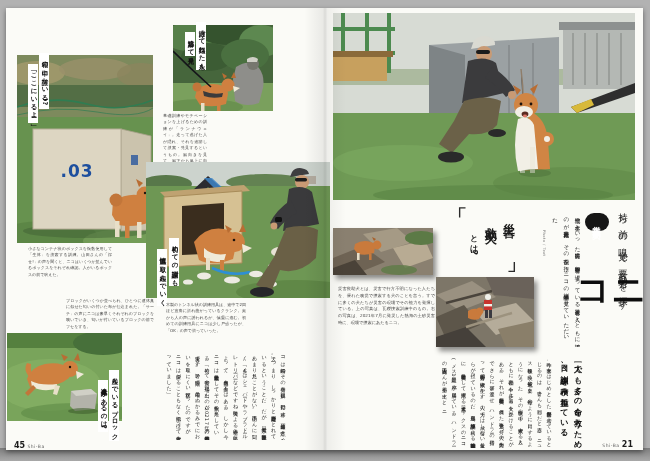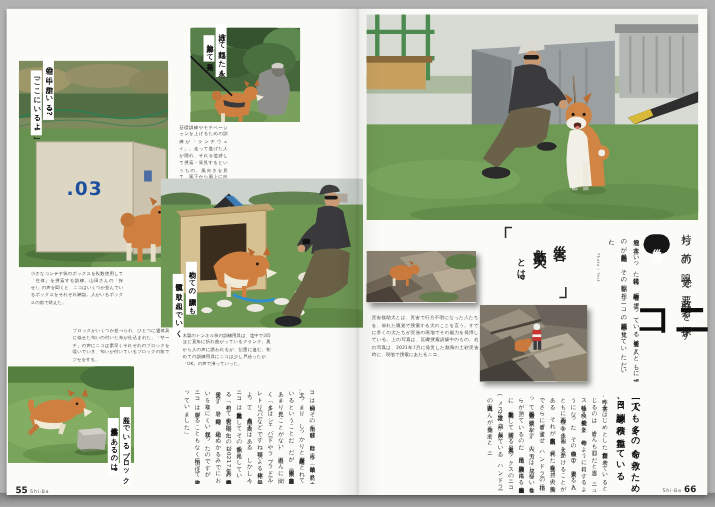--- a/index.html
+++ b/index.html
@@ -109,21 +109,21 @@
           <path d="M48,52 l-2,9 4,1 3,-9 z" fill="#e8dfc8"></path>
         </g>
       </svg>
     </div>
     <div class="tag" style="left:103px;top:362px;">並んでいるブロック</div>
     <div class="tag" style="left:92px;top:372px;">遺体臭があるのは?</div>
 
     <div class="art" style="right:356px;top:344px;width:160px;height:88px;">コは瞬時にその指示を理解し、行動に移す。第一印象は「黙々と働く犬」。つまり、しっかりと意思疎通がとれているということだ。だが、日本犬系の災害救助犬はあまり見たことがない。山田さんに聞く。「多くはシェパードやラブラドール・レトリーバーなどですね」犬種による体格や気質によって、当然向き不向きはある。しかし今、ニコは災害救助犬としてその役割を果たしている。「初めて災害の現場に出たのが2021年7月の熱海市伊豆山の土砂災害です。暑い時期で、足場のぬかるみでにおいを取りにくい状況だったのですが、ニコは嫌がることもなく指示に従って捜索を行っていました」</div>
 
     <div class="pn" style="left:8px;top:433px;">
-      <span class="num">55</span>
+      <span class="num">45</span>
       <span class="mag">Shi-Ba</span>
     </div>
 
     <div class="photo" style="left:167px;top:17px;width:100px;height:86px;">
       <svg viewBox="0 0 100 86" preserveAspectRatio="none">
         <rect width="100" height="62" fill="#46663c"></rect>
         <ellipse cx="16" cy="12" rx="26" ry="14" fill="#57804a"></ellipse>
         <ellipse cx="56" cy="8" rx="30" ry="12" fill="#35532e"></ellipse>
         <ellipse cx="88" cy="16" rx="22" ry="16" fill="#5d8850"></ellipse>
         <ellipse cx="34" cy="32" rx="26" ry="14" fill="#3c5c34"></ellipse>
@@ -327,18 +327,18 @@
     <div class="title-nico" style="left:569px;top:252px;height:80px;">ニコ</div>
     <div class="intro" style="right:60px;top:205px;width:36px;height:134px;">地震や水害といった災害時に、行方不明者や埋まっている被災者を人とともに捜すのが災害救助犬だ。その役割を担うニコの訓練風景を見せていただいた。</div>
     <div class="credits" style="left:536px;top:222px;height:42px;">Photo / Text</div>
 
     <div class="subhead" style="right:59px;top:350px;height:102px;">一人でも多くの命を救うため
 日々、訓練を積み重ねている</div>
     <div class="art" style="right:90px;top:350px;width:163px;height:90px;">昨今、水害をはじめとした自然災害が増えていると感じるのは、皆さんも同じだと思う。ニュース映像に映る被災地の姿を、毎年のように目にするようになった。その映像の中で、捜索する人とともに瓦礫の中を歩き回る犬を見かけることがある。それが災害救助犬だ。優れた嗅覚を持つ犬の能力を訓練でさらに研ぎ澄ませ、ハンドラーの指示に従って行方不明者の捜索に生かす。人の力では成し得ない仕事を彼らが担っているのだ。埼玉県に訓練施設を構える特定非営利活動法人・日本捜索救助犬協会に、災害救助犬として活躍する日本犬系ミックスのニコ(メス・推定10歳)が所属している。ハンドラーの山田真人さんが指示を出すと、ニ</div>
 
     <div class="pn" style="right:10px;top:432px;text-align:right;">
       <span class="mag">Shi-Ba</span>
-      <span class="num">66</span>
+      <span class="num">21</span>
     </div>
 
     <div class="gutter"></div>
   </div>
 </div>
 
 </body></html>

